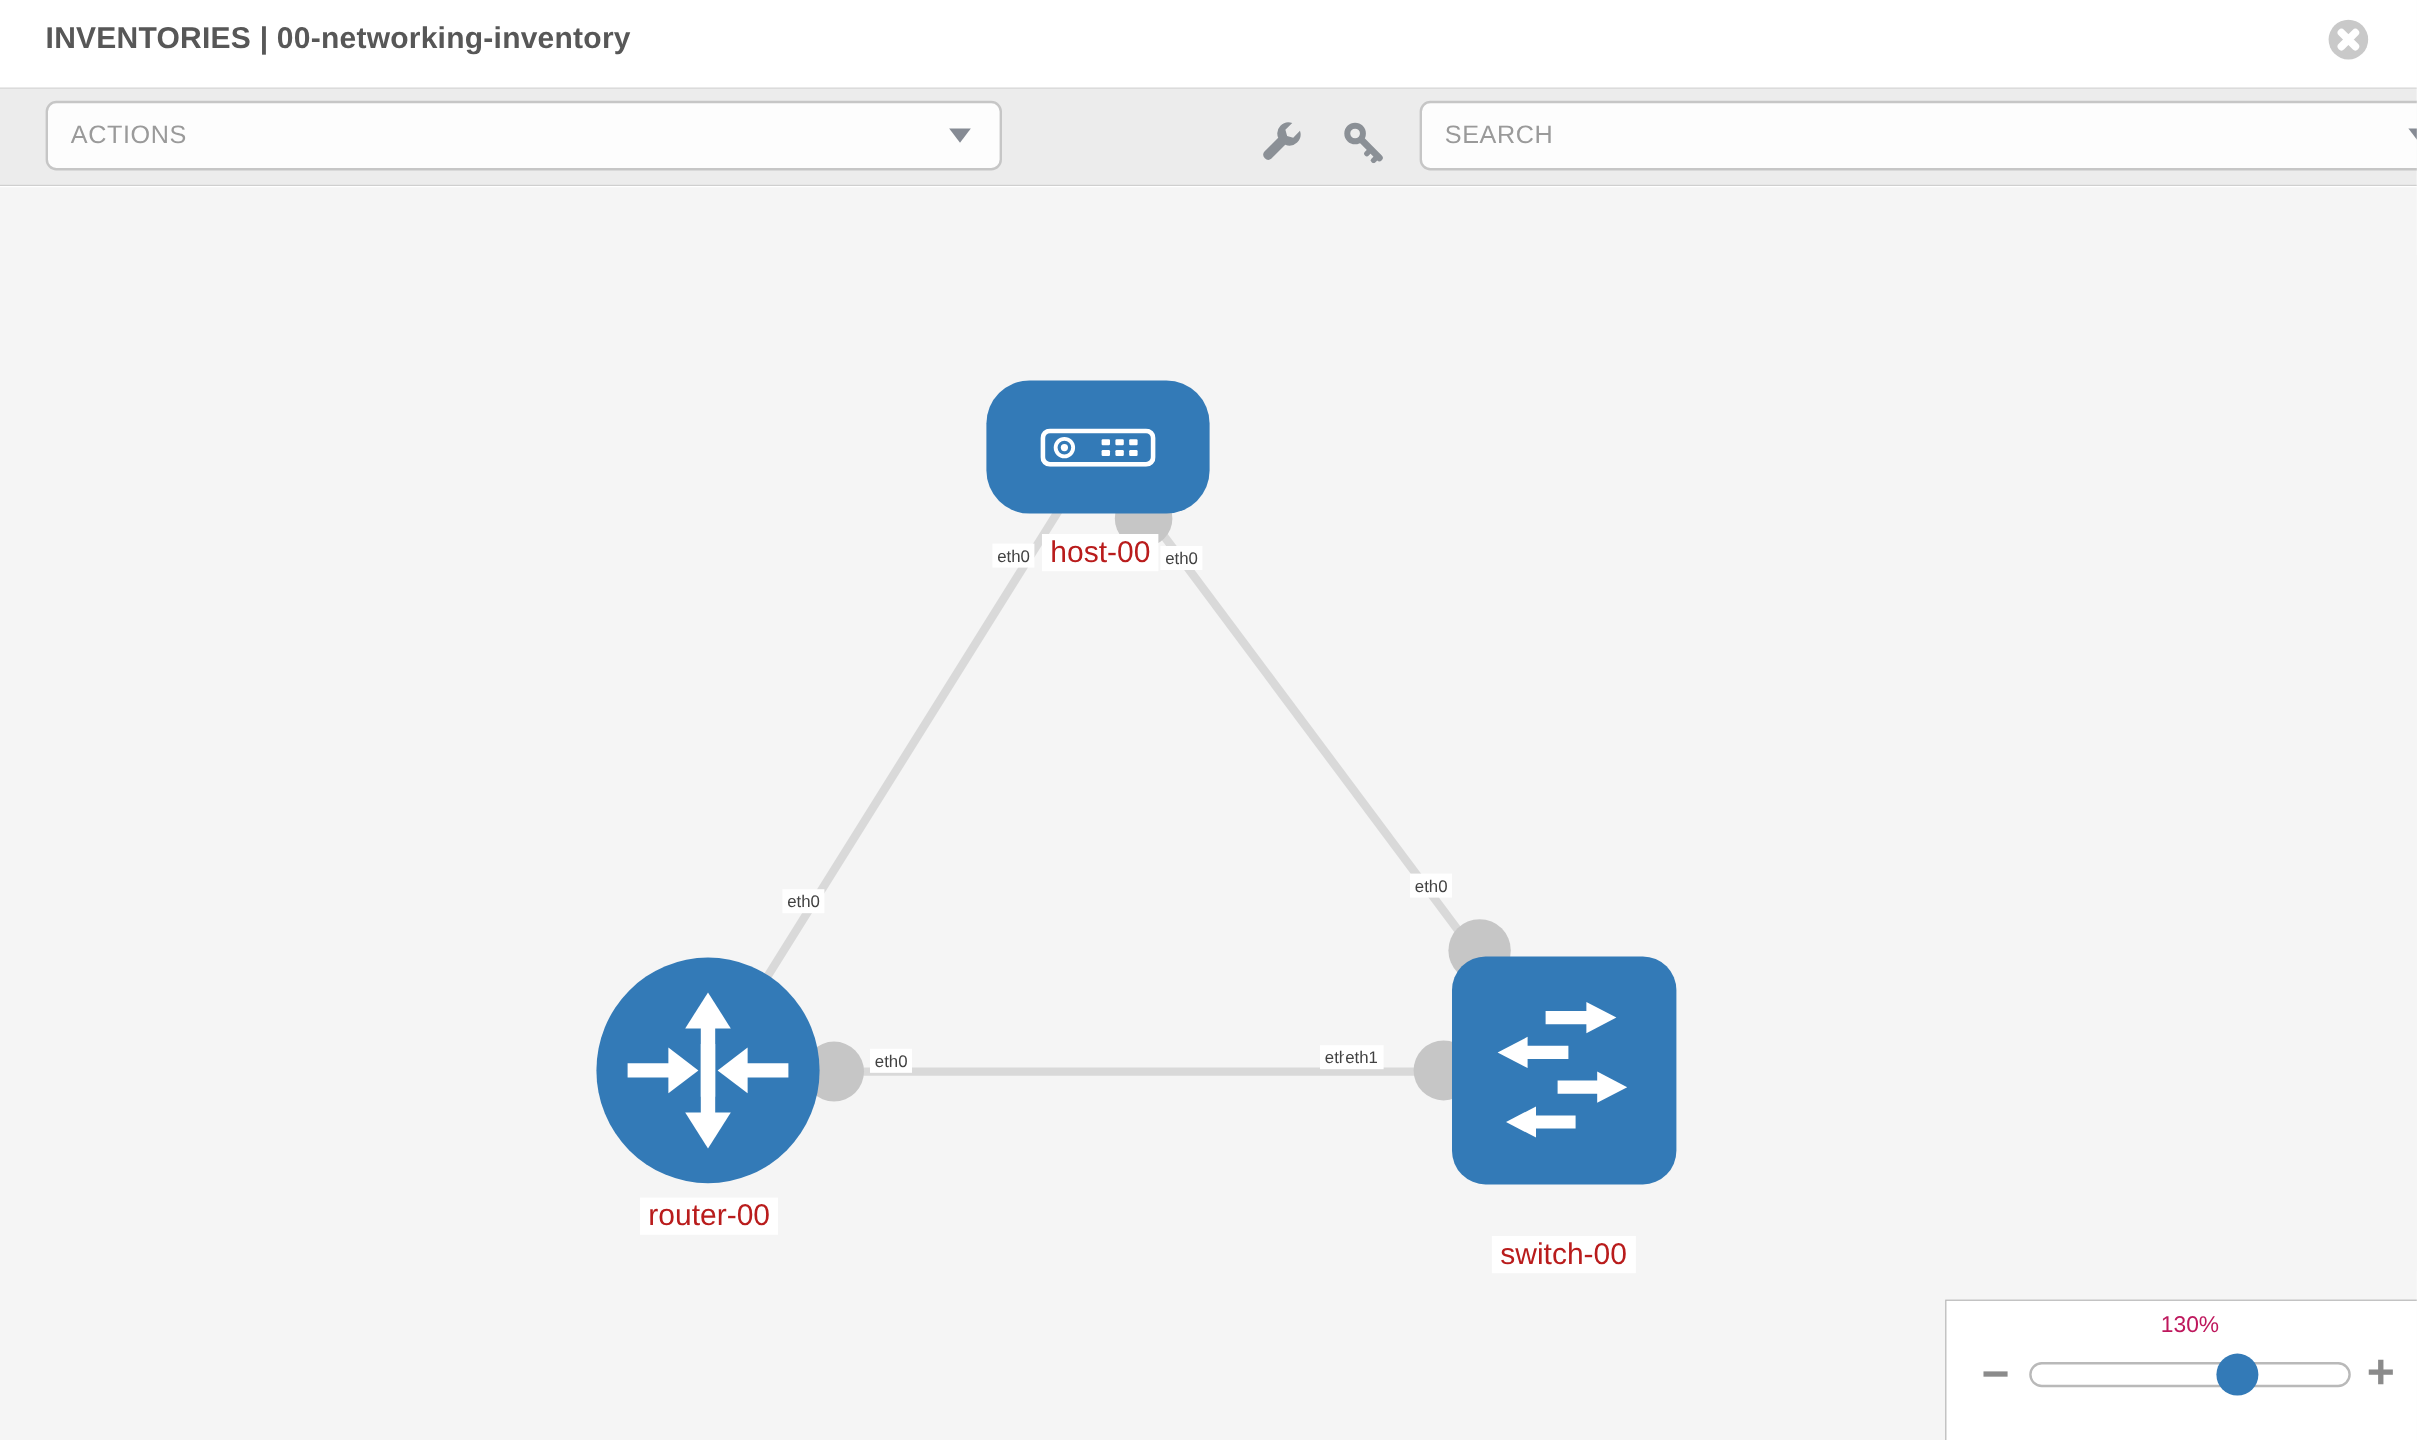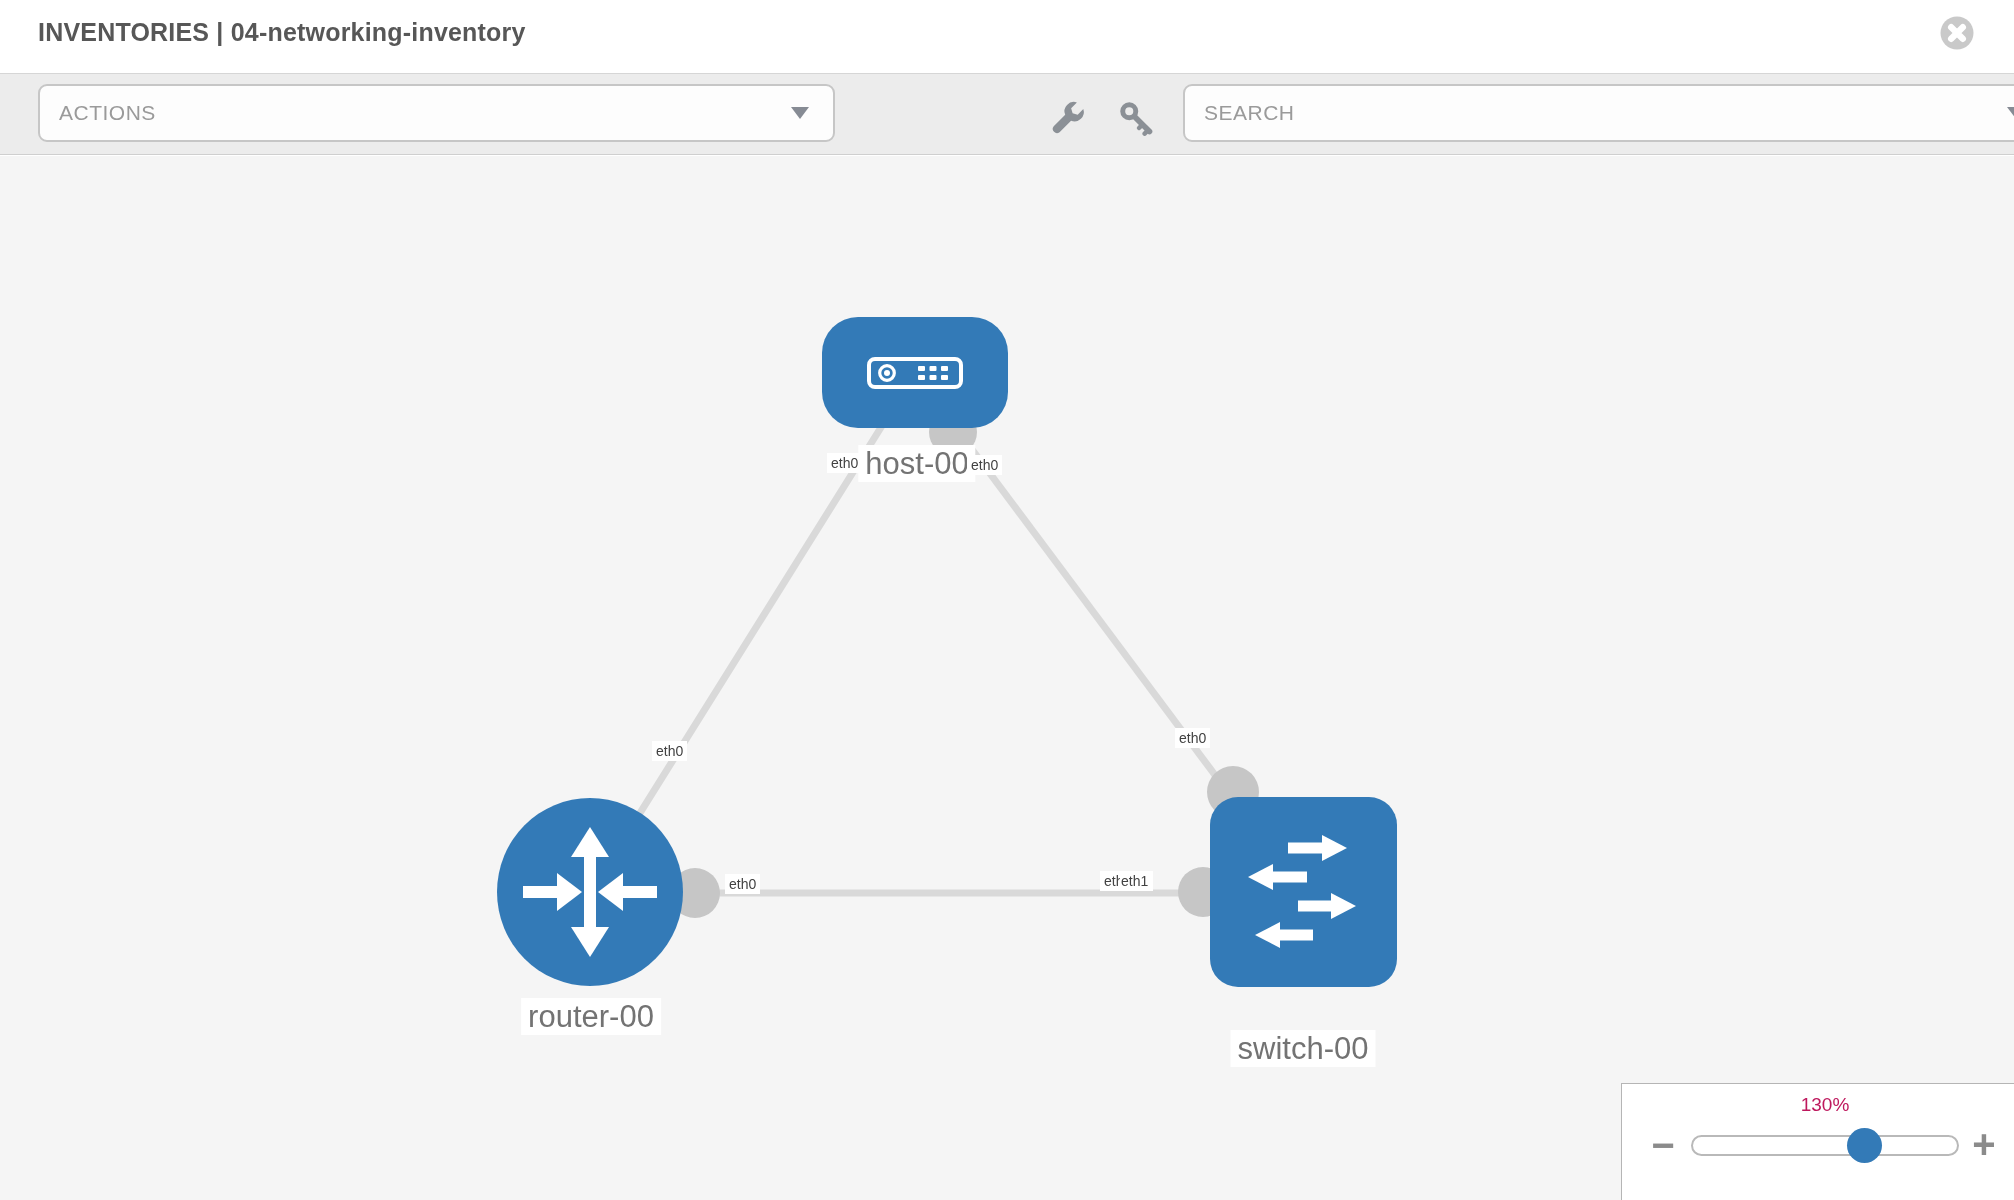--- a/index.html
+++ b/index.html
@@ -23,21 +23,21 @@
 
   
   .canvas { position:absolute; left:0; top:156px; width:2014px; height:1044px; background:#f5f5f5; }
   .net-svg { position:absolute; left:0; top:0; }
 
   .node { position:absolute; background:#337ab7; display:flex; align-items:center; justify-content:center; cursor:pointer; }
   .node-host   { left:822px;  top:161px; width:186px; height:111px; border-radius:36px; }
   .node-router { left:497px;  top:642px; width:186px; height:188px; border-radius:50%; }
   .node-switch { left:1210px; top:641px; width:187px; height:190px; border-radius:28px; }
 
-  .node-label { position:absolute; transform:translateX(-50%); background:#ffffff; color:#737373; font-size:31px; line-height:1.14; padding:1px 7px; white-space:nowrap; }
+  .node-label { position:absolute; transform:translateX(-50%); background:#ffffff; color:#b91c1c; font-size:25px; line-height:1.14; padding:1px 7px; white-space:nowrap; }
   .lbl-host   { left:917px;  top:289px; }
   .lbl-router { left:591px;  top:842px; }
   .lbl-switch { left:1303px; top:842px;margin-top:32px; }
 
   .iface-label { position:absolute; background:#ffffff; color:#424242; font-size:14px; line-height:1.16; padding:2px 4px; white-space:nowrap; }
   .if-host-left    { left:827px;  top:297px; }
   .if-host-right   { left:967px;  top:299px; }
   .if-link-router  { left:652px;  top:585px; }
   .if-link-switch  { left:1175px; top:572px; }
   .if-router-right { left:725px;  top:718px; }
@@ -51,21 +51,21 @@
   .zoom-btn { position:absolute; width:38px; height:38px; display:flex; align-items:center; justify-content:center; font-size:40px; font-weight:700; color:#8b8b8b; cursor:pointer; user-select:none; }
   .zoom-minus { left:22px;  top:42px; }
   .zoom-plus  { left:343px; top:41px; }
   .slider-track { position:absolute; left:69px; top:51px; width:268px; height:21px; background:#ffffff; border:2px solid #b9b9b9; border-radius:11px; cursor:pointer; }
   .slider-handle { position:absolute; left:225px; top:44px; width:35px; height:35px; border-radius:50%; background:#337ab7; cursor:grab; }
 </style>
 </head>
 <body>
 
 <div class="header">
-  <div class="page-title">INVENTORIES | 04-networking-inventory</div>
+  <div class="page-title">INVENTORIES | 00-networking-inventory</div>
   <div class="close-btn">
     <svg width="34" height="34" viewBox="0 0 34 34">
       <circle cx="17" cy="17" r="16.5" fill="#c9c9c9"></circle>
       <path d="M11.2 11.2 L22.8 22.8 M22.8 11.2 L11.2 22.8" stroke="#ffffff" stroke-width="6.4" stroke-linecap="round"></path>
     </svg>
   </div>
 </div>
 
 <div class="toolbar">
   <div class="dropdown dd-actions">

